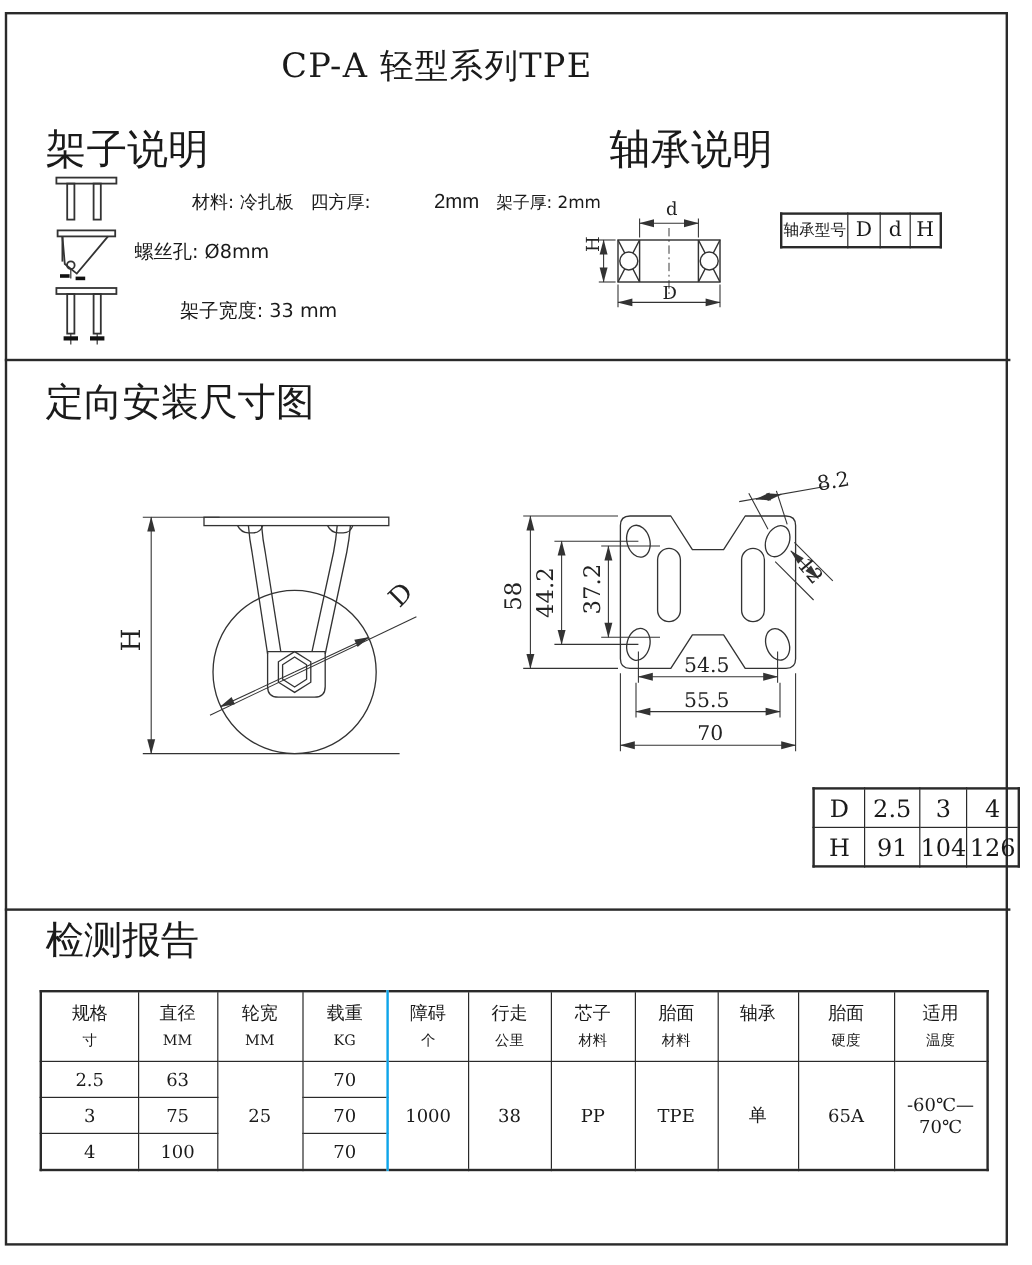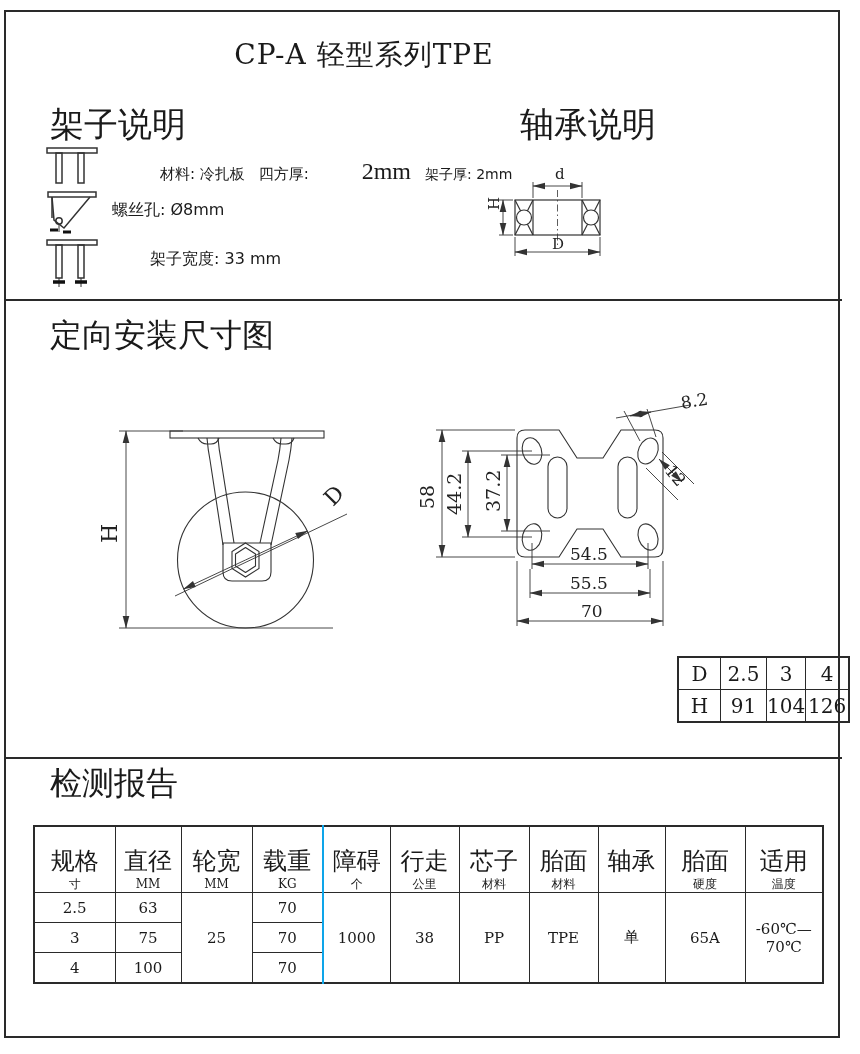--- a/index.html
+++ b/index.html
@@ -1,36 +1,36 @@
 <!DOCTYPE html>
 <html><head>
 <meta charset="utf-8">
 <style>
   html,body{margin:0;padding:0;background:#fff;}
   body{width:860px;height:1054px;position:relative;font-family:"DejaVu Sans",sans-serif;color:#1a1a1a;overflow:hidden;}
   .abs{position:absolute;}
   .page-border{left:4px;top:10px;width:836px;height:1028px;border:2px solid #2a2a2a;box-sizing:border-box;}
   .divider{left:4px;width:838px;height:2px;background:#2a2a2a;}
   .main-title{left:0;top:36px;width:728px;text-align:center;font-size:28px;letter-spacing:1px;font-family:"DejaVu Serif","Liberation Serif",serif;}
-  .h1{font-size:34px;font-family:"DejaVu Serif","Liberation Serif",serif;margin-left:12px;}
+  .h1{font-size:34px;font-family:"DejaVu Serif","Liberation Serif",serif;}
   .frame-label{font-size:15px;white-space:nowrap;}
-  .frame-label .big{font-size:24px;font-family:Liberation Serif, serif;}
+  .frame-label .big{font-size:17px;font-family:Liberation Sans, sans-serif;}
   .frame-label .seg{margin-right:14px;margin-left:48px;}
   table{border-collapse:collapse;}
   table.linetbl td, table.linetbl th{border:1px solid #2a2a2a;text-align:center;padding:0;font-weight:normal;}
   table.linetbl{border:2px solid #2a2a2a;}
   
   .bearing-tbl td{height:26px;}
   .bearing-tbl .cn{font-size:13px;}
   .bearing-tbl .nm{font-family:"DejaVu Serif","Liberation Serif",serif;font-size:17px;}
   
   .dh-tbl td{height:31px;font-family:"DejaVu Serif","Liberation Serif",serif;font-size:20px;}
   
   .rep-tbl th{height:57px;vertical-align:top;}
-  .rep-tbl .hmain{font-size:24px;line-height:30px;margin-top:19px;}
+  .rep-tbl .hmain{font-size:15px;line-height:30px;margin-top:2px;}
   .rep-tbl .hsub{font-size:12px;line-height:16px;font-family:"DejaVu Serif","Liberation Serif",serif;}
   .rep-tbl td{height:29px;font-family:"DejaVu Serif","Liberation Serif",serif;font-size:15px;}
   .rep-tbl .thickL{border-left:2px solid #0ea5e9;}
   svg{overflow:visible;}
   svg text{fill:#222;}
   .dimtxt{font-family:"DejaVu Serif","Liberation Serif",serif;}
 </style>
 </head>
 <body>
 
@@ -118,20 +118,26 @@
   <g stroke="#333" stroke-width="0.9">
     <path d="M23,72 L23,91"></path>
       <path d="M108,72 L108,91"></path>
     <line x1="23" y1="87" x2="108" y2="87" marker-start="url(#arw)" marker-end="url(#arw)"></line>
   </g>
   <text class="dimtxt" x="60" y="84" font-size="15">D</text>
 </svg>
 
 <table class="abs linetbl bearing-tbl" style="left:650px;top:177px;">
   <tbody>
+      <tr>
+    <td class="cn" style="width:54px;">轴承型号</td>
+    <td class="nm" style="width:26px;">D</td>
+    <td class="nm" style="width:24px;">d</td>
+    <td class="nm" style="width:24px;">H</td>
+  </tr>
 </tbody>
   </table>
 
 <div class="abs h1" style="left:38px;top:314px;font-size:32px;">定向安装尺寸图</div>
 
 <svg class="abs" style="left:95px;top:405px;" width="310" height="265" viewBox="0 0 310 265">
   <g stroke="#333" fill="none" stroke-width="1.1">
 
     <rect x="75" y="26" width="154" height="7"></rect>
 

